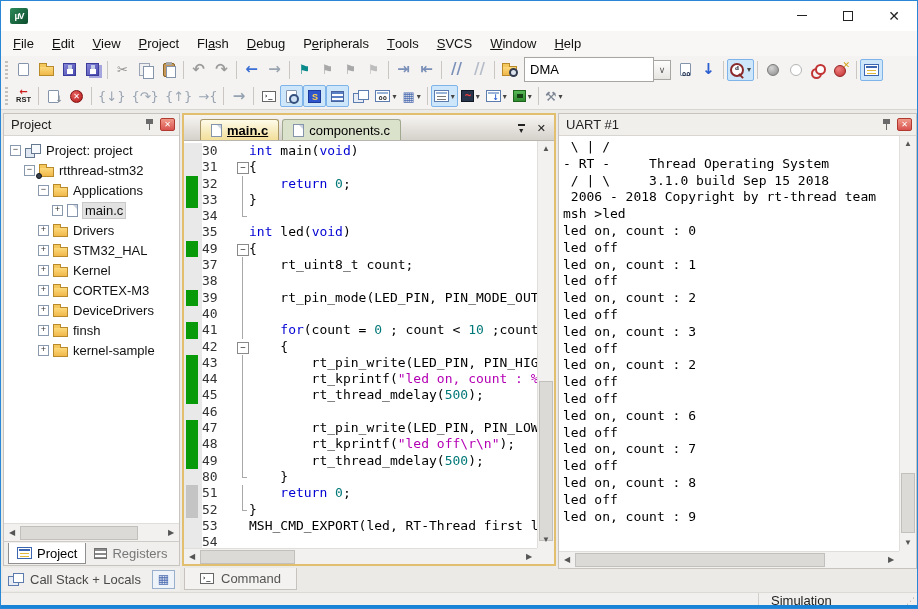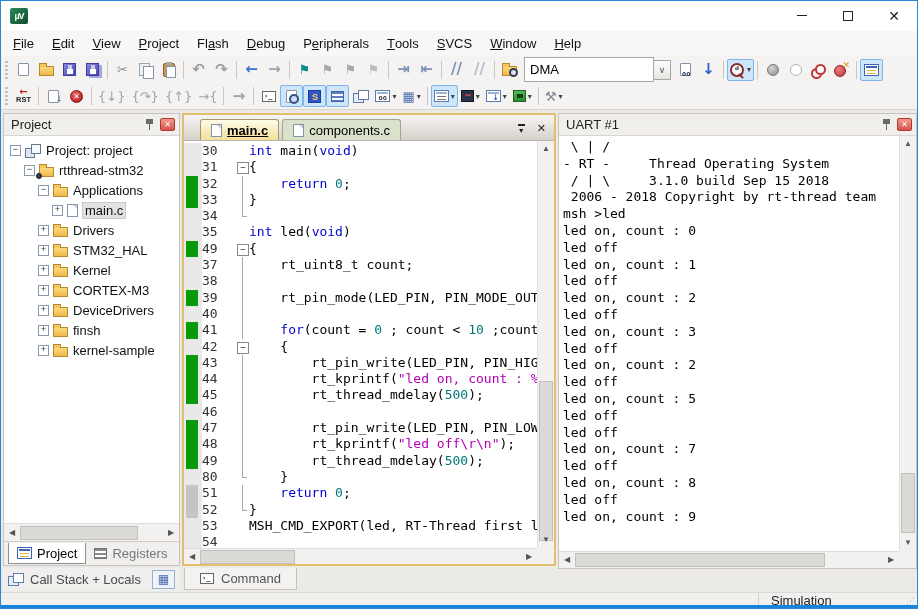--- a/index.html
+++ b/index.html
@@ -678,22 +678,22 @@
         <div class="uline">led on, count : 0</div>
         <div class="uline">led off</div>
         <div class="uline">led on, count : 1</div>
         <div class="uline">led off</div>
         <div class="uline">led on, count : 2</div>
         <div class="uline">led off</div>
         <div class="uline">led on, count : 3</div>
         <div class="uline">led off</div>
         <div class="uline">led on, count : 2</div>
         <div class="uline">led off</div>
-        <div class="uline">led on, count : 5</div>
-        <div class="uline">led off</div>
+        <div class="uline">led off</div>
+        <div class="uline">led on, count : 6</div>
         <div class="uline">led off</div>
         <div class="uline">led on, count : 7</div>
         <div class="uline">led off</div>
         <div class="uline">led on, count : 8</div>
         <div class="uline">led off</div>
         <div class="uline">led on, count : 9</div>
       </div>
     <div class="uvs">
       <div class="sa">▲</div>
       <div class="sth" style="bottom:18px;height:60px"></div>

